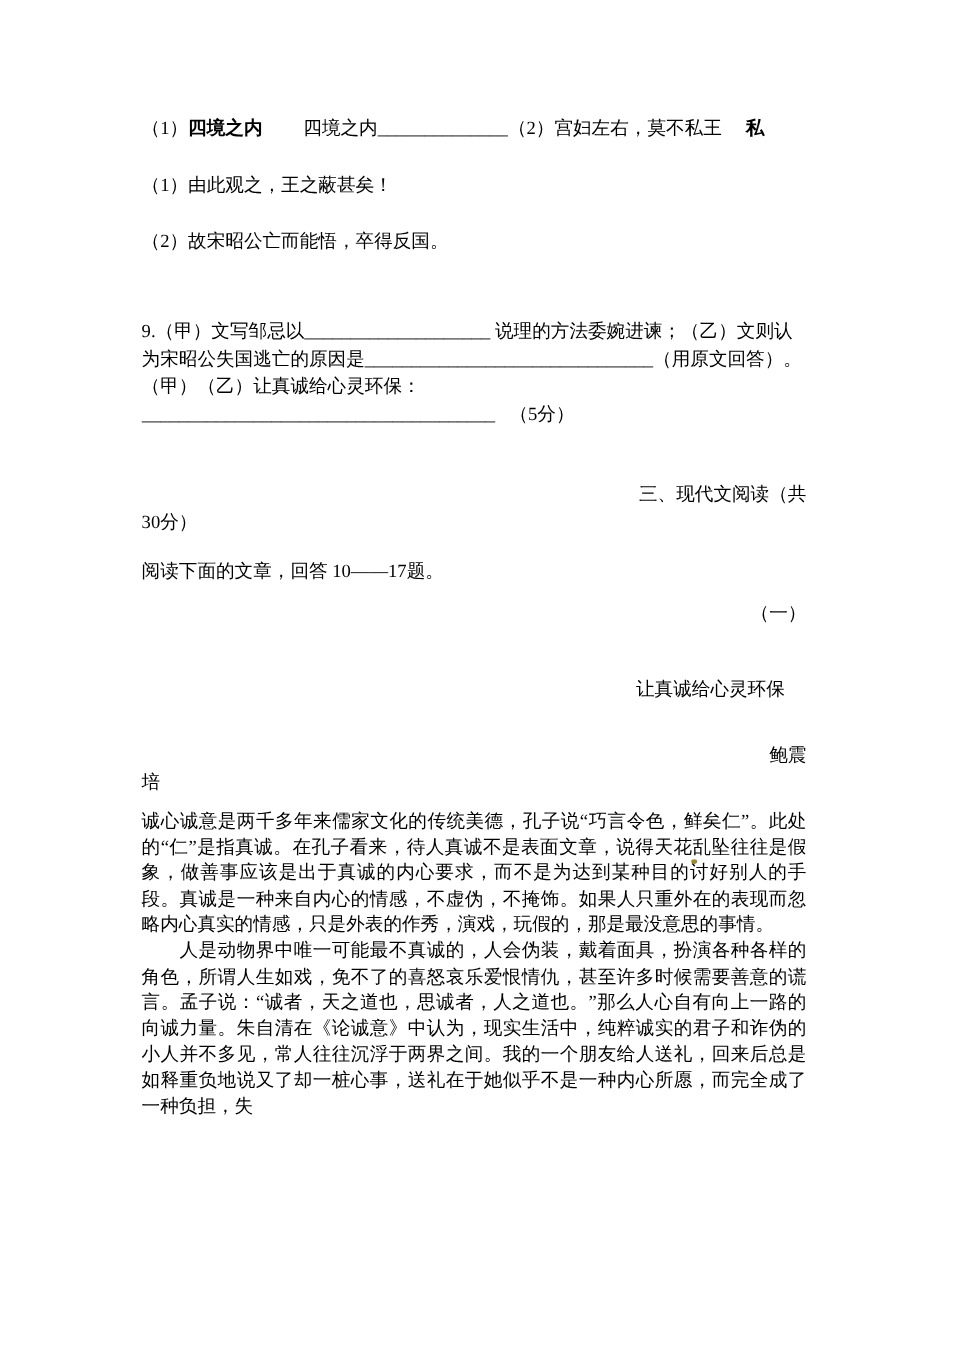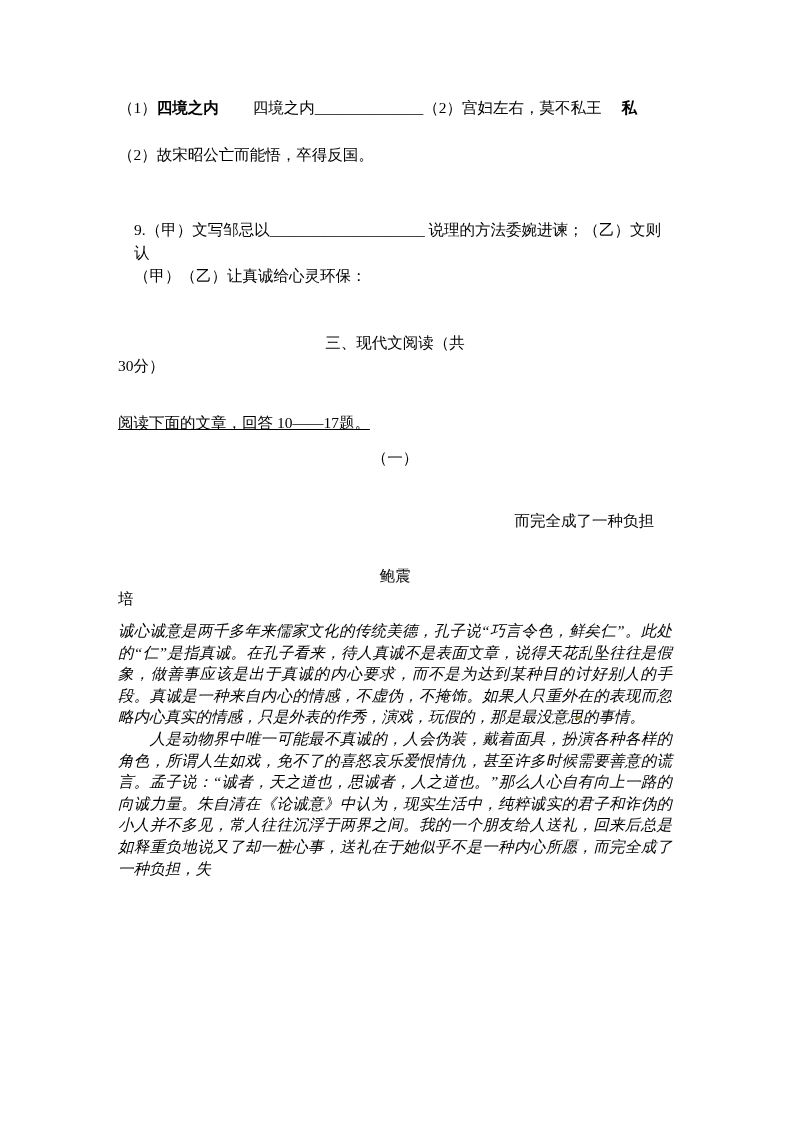--- a/index.html
+++ b/index.html
@@ -1,64 +1,67 @@
 <!DOCTYPE html>
 <html><head>
 <meta charset="utf-8">
 <style>
   html,body{margin:0;padding:0;background:#ffffff;}
   .page{position:relative;width:794px;height:994px;background:#ffffff;color:#000000;
         font-family:"Liberation Serif","DejaVu Serif",serif;overflow:hidden;}
   .content{padding:96px 122px 0 118px;}
   p{margin:0;}
   .q{font-size:15.5px;line-height:23px;}
-  .body-text{font-size:15.5px;line-height:21.6px;text-align:justify;font-style:italic;}
+  .body-text{font-size:15.5px;line-height:21.6px;text-align:justify;}
   .bold{font-weight:bold;}
-  .right{text-align:center;}
+  .right{text-align:right;}
   .title-pos{text-align:right;padding-right:18px;}
   .nowrap{white-space:nowrap;overflow:hidden;}
   .gap-sm{margin-left:12px;}
   .gap-md{margin-left:20px;}
   .gap-lg{margin-left:34px;}
   .mt-q3{margin-top:20px;}
   .mt-s1{margin-top:24px;}
   .mt-s2{margin-top:24px;}
-  .mt-q9{margin-top:52px;margin-left:16px;}
+  .mt-q9{margin-top:52px;}
   .mt-sec3{margin-top:44px;}
-  .mt-instr{margin-top:34px;text-decoration:underline;}
+  .mt-instr{margin-top:18px;}
   .mt-part{margin-top:12px;}
   .mt-title{margin-top:40px;}
   .mt-author{margin-top:32px;}
   .mt-body{margin-top:10px;}
   .dot{position:absolute;left:576px;top:716px;width:5px;height:4px;border-radius:50%;background:#9b8a3a;}
 </style>
 </head>
 <body>
 
 <div class="page">
   <div class="content">
 
     <p class="q"><span>（1）</span><span class="bold">四境之内</span><span class="gap-lg">四境之内</span><span>______________</span><span>（2）宫妇左右，莫不私王</span><span class="bold gap-md">私</span></p>
 
 
+    <p class="q mt-s1">（1）由此观之，王之蔽甚矣！</p>
     <p class="q mt-s2">（2）故宋昭公亡而能悟，卒得反国。</p>
 
     <div class="mt-q9">
       <p class="q"><span>9.（甲）文写邹忌以</span><span>____________________</span><span> 说理的方法委婉进谏；（乙）文则认</span></p>
+      <p class="q"><span>为宋昭公失国逃亡的原因是</span><span>_______________________________</span><span>（用原文回答）。</span></p>
       <p class="q">（甲）（乙）让真诚给心灵环保：</p>
+      <p class="q nowrap"><span>______________________________________</span><span class="gap-sm">（5分）</span></p>
     </div>
 
     <p class="q right mt-sec3">三、现代文阅读（共</p>
     <p class="q">30分）</p>
 
     <p class="q mt-instr">阅读下面的文章，回答 10——17题。</p>
 
     <p class="q right mt-part">（一）</p>
 
-    <p class="q title-pos mt-title">而完全成了一种负担</p>
+    <p class="q title-pos mt-title">让真诚给心灵环保</p>
 
     <p class="q right mt-author">鲍震</p>
     <p class="q">培</p>
 
     <p class="body-text mt-body">诚心诚意是两千多年来儒家文化的传统美德，孔子说“巧言令色，鲜矣仁”。此处的“仁”是指真诚。在孔子看来，待人真诚不是表面文章，说得天花乱坠往往是假象，做善事应该是出于真诚的内心要求，而不是为达到某种目的讨好别人的手段。真诚是一种来自内心的情感，不虚伪，不掩饰。如果人只重外在的表现而忽略内心真实的情感，只是外表的作秀，演戏，玩假的，那是最没意思的事情。</p>
     <p class="body-text">　　人是动物界中唯一可能最不真诚的，人会伪装，戴着面具，扮演各种各样的角色，所谓人生如戏，免不了的喜怒哀乐爱恨情仇，甚至许多时候需要善意的谎言。孟子说：“诚者，天之道也，思诚者，人之道也。”那么人心自有向上一路的向诚力量。朱自清在《论诚意》中认为，现实生活中，纯粹诚实的君子和诈伪的小人并不多见，常人往往沉浮于两界之间。我的一个朋友给人送礼，回来后总是如释重负地说又了却一桩心事，送礼在于她似乎不是一种内心所愿，而完全成了一种负担，失</p>
 
   </div>
   <span class="dot"></span>
 </div>

